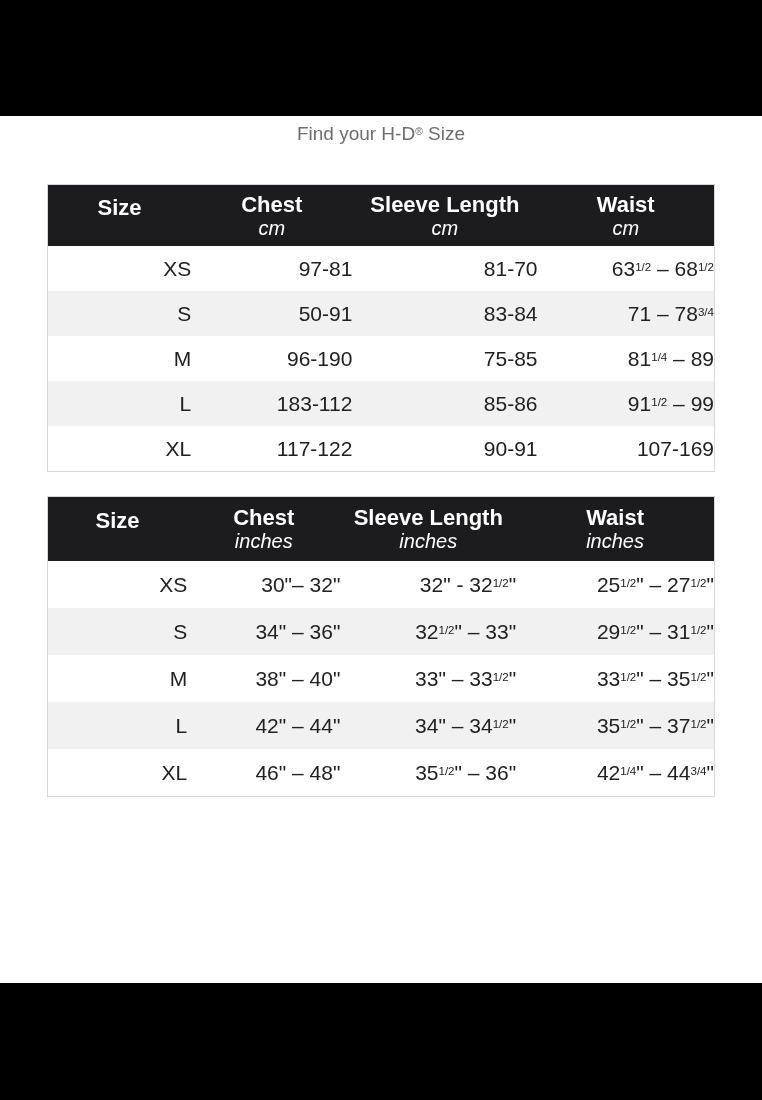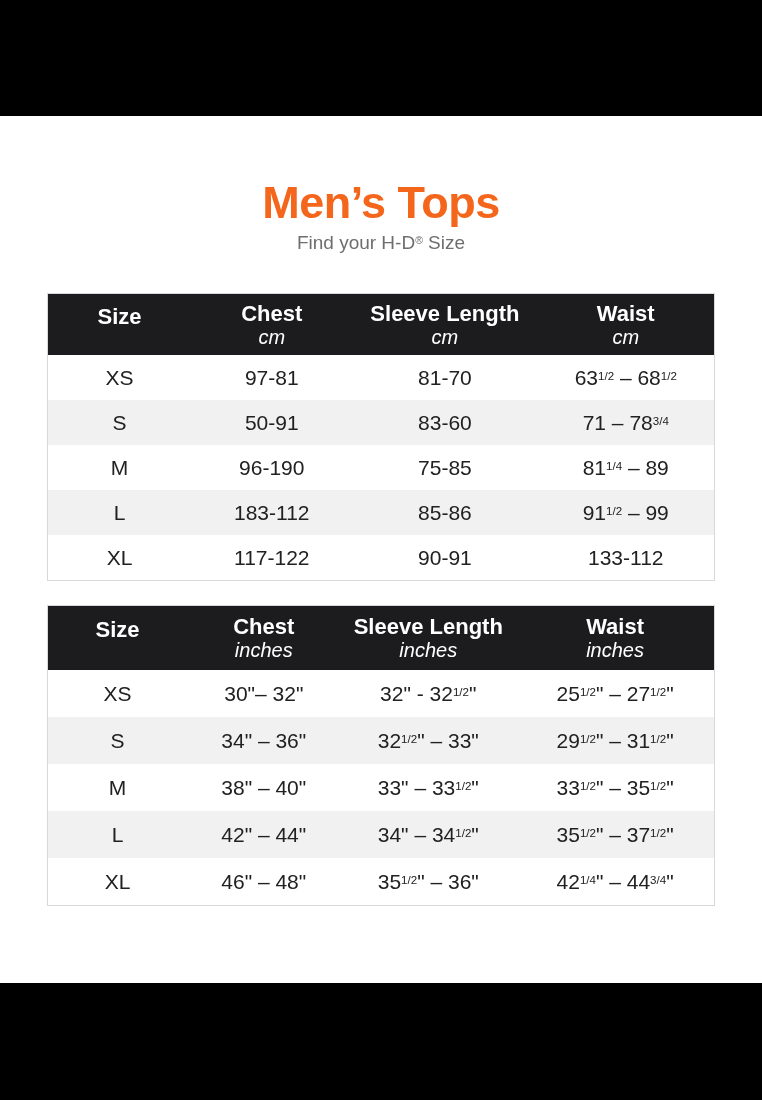--- a/index.html
+++ b/index.html
@@ -54,21 +54,21 @@
     font-weight: bold;
     vertical-align: middle;
     padding: 0;
   }
   .table-cm thead th { height: 61px; }
   .table-in thead th { height: 64px; }
   .h-main { font-size: 22px; font-weight: bold; line-height: 1.15; }
   .h-unit { font-size: 20px; font-weight: normal; line-height: 1.15; min-height: 17px; font-style: italic; }
 
   tbody td {
-    text-align: center;
+    text-align: right;
     vertical-align: middle;
     font-size: 21px;
     color: #212121;
     padding: 0;
   }
   .table-cm tbody td { height: 45px; }
   .table-in tbody td { height: 47px; }
   tbody tr:nth-child(even) { background: #f1f1f2; }
 
   td sup.fr, th sup.fr {
@@ -78,21 +78,20 @@
     letter-spacing: 0;
   }
 </style>
 </head>
 <body>
 
 <div class="screen">
   <div class="letterbox top"></div>
 
   <div class="content">
-    <h1 class="title">Men’s Tops</h1>
     <p class="subtitle">Find your H-D<sup class="fr">®</sup> Size</p>
 
     <div class="size-table first">
       <table class="table-cm">
         <colgroup>
             <col class="c1">
             <col class="c2">
             <col class="c3">
             <col class="c4">
           </colgroup>
@@ -119,40 +118,40 @@
         <tbody>
           <tr>
             <td>XS</td>
             <td>97-81</td>
             <td>81-70</td>
             <td>63<sup class="fr">1/2</sup> – 68<sup class="fr">1/2</sup></td>
           </tr>
           <tr>
             <td>S</td>
             <td>50-91</td>
-            <td>83-60</td>
+            <td>83-84</td>
             <td>71 – 78<sup class="fr">3/4</sup></td>
           </tr>
           <tr>
             <td>M</td>
             <td>96-190</td>
             <td>75-85</td>
             <td>81<sup class="fr">1/4</sup> – 89</td>
           </tr>
           <tr>
             <td>L</td>
             <td>183-112</td>
             <td>85-86</td>
             <td>91<sup class="fr">1/2</sup> – 99</td>
           </tr>
           <tr>
             <td>XL</td>
             <td>117-122</td>
             <td>90-91</td>
-            <td>133-112</td>
+            <td>107-169</td>
           </tr>
         </tbody>
       </table>
     </div>
 
     <div class="size-table second">
       <table class="table-in">
         <colgroup>
             <col class="c1">
             <col class="c2">

